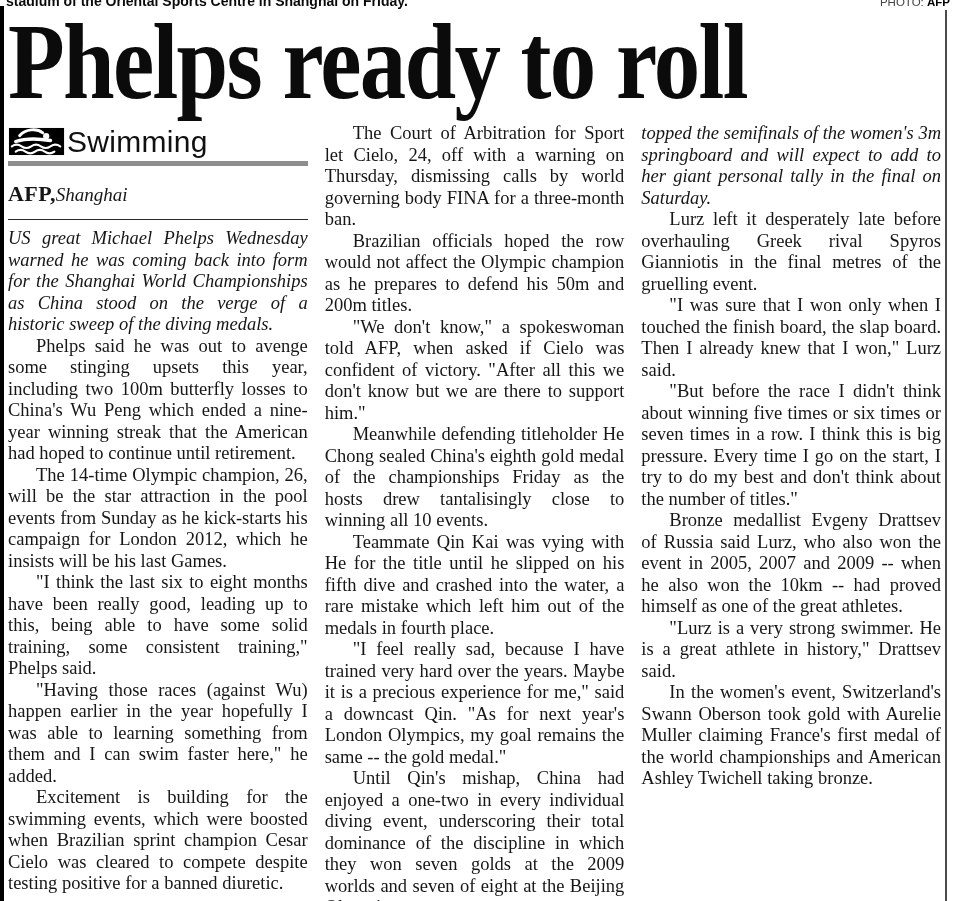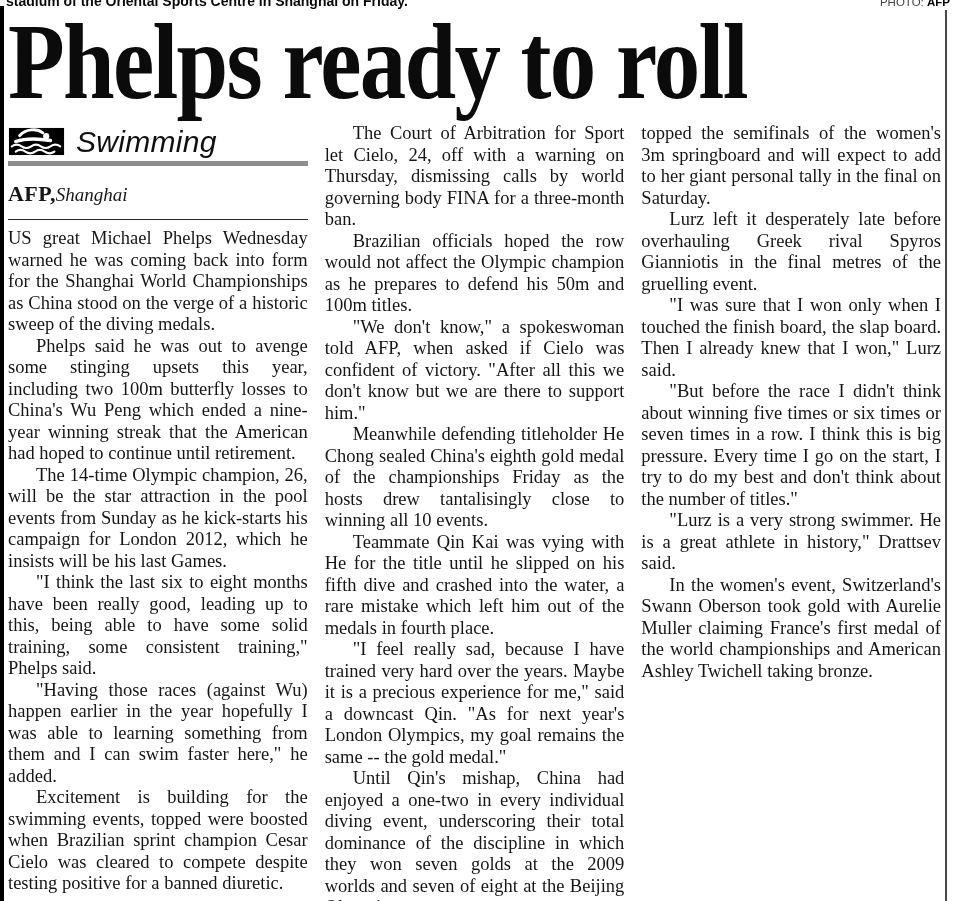--- a/index.html
+++ b/index.html
@@ -50,25 +50,24 @@
   }
   .col{
     flex:1 1 0;
     min-width:0;
     text-align:justify;
     font-size:18.5px;
     line-height:21.5px;
     color:#161616;
   }
   .col p{margin:0;text-indent:28px;}
-  .col p.noindent{text-indent:0;}
+  .col p.noindent{text-indent:0;font-style:italic;}
   .section-head{
-    display:flex;align-items:center;gap:10px;
+    display:flex;align-items:center;gap:1px;
     margin:3px 0 0 0;
-    font-style:italic;
   }
   .sicon svg{display:block;width:58px;height:31px;}
   .sname{
     font-family:"Liberation Sans", sans-serif;
     font-size:30px;
     color:#101010;
     letter-spacing:0.3px;
     text-indent:0;
   }
   .gray-rule{height:5px;background:#8e8e8e;margin-top:4px;}
@@ -115,37 +114,38 @@
       <div class="gray-rule"></div>
       <div class="byline">
         <span class="agency">AFP,</span><span class="loc">Shanghai</span>
       </div>
       <div class="thin-rule"></div>
       <p class="noindent">US great Michael Phelps Wednesday warned he was coming back into form for the Shanghai World Championships as China stood on the verge of a historic sweep of the diving medals.</p>
       <p>Phelps said he was out to avenge some stinging upsets this year, including two 100m butterfly losses to China's Wu Peng which ended a nine-year winning streak that the American had hoped to continue until retirement.</p>
       <p>The 14-time Olympic champion, 26, will be the star attraction in the pool events from Sunday as he kick-starts his campaign for London 2012, which he insists will be his last Games.</p>
       <p>"I think the last six to eight months have been really good, leading up to this, being able to have some solid training, some consistent training," Phelps said.</p>
       <p>"Having those races (against Wu) happen earlier in the year hopefully I was able to learning something from them and I can swim faster here," he added.</p>
-      <p>Excitement is building for the swimming events, topped were boosted when Brazilian sprint champion Cesar Cielo was cleared to compete despite testing positive for a banned diuretic.</p>
+      <p>Excitement is building for the swimming events, which were boosted when Brazilian sprint champion Cesar Cielo was cleared to compete despite testing positive for a banned diuretic.</p>
     </div>
 
     <div class="col">
       <p>The Court of Arbitration for Sport let Cielo, 24, off with a warning on Thursday, dismissing calls by world governing body FINA for a three-month ban.</p>
-      <p>Brazilian officials hoped the row would not affect the Olympic champion as he prepares to defend his 50m and 100m titles.</p>
+      <p>Brazilian officials hoped the row would not affect the Olympic champion as he prepares to defend his 50m and 200m titles.</p>
       <p>"We don't know," a spokeswoman told AFP, when asked if Cielo was confident of victory. "After all this we don't know but we are there to support him."</p>
       <p>Meanwhile defending titleholder He Chong sealed China's eighth gold medal of the championships Friday as the hosts drew tantalisingly close to winning all 10 events.</p>
       <p>Teammate Qin Kai was vying with He for the title until he slipped on his fifth dive and crashed into the water, a rare mistake which left him out of the medals in fourth place.</p>
       <p>"I feel really sad, because I have trained very hard over the years. Maybe it is a precious experience for me," said a downcast Qin. "As for next year's London Olympics, my goal remains the same -- the gold medal."</p>
       <p>Until Qin's mishap, China had enjoyed a one-two in every individual diving event, underscoring their total dominance of the discipline in which they won seven golds at the 2009 worlds and seven of eight at the Beijing Olympics.</p>
 
     </div>
 
     <div class="col">
       <p class="noindent">topped the semifinals of the women's 3m springboard and will expect to add to her giant personal tally in the final on Saturday.</p>
       <p>Lurz left it desperately late before overhauling Greek rival Spyros Gianniotis in the final metres of the gruelling event.</p>
       <p>"I was sure that I won only when I touched the finish board, the slap board. Then I already knew that I won," Lurz said.</p>
       <p>"But before the race I didn't think about winning five times or six times or seven times in a row. I think this is big pressure. Every time I go on the start, I try to do my best and don't think about the number of titles."</p>
+      <p>Bronze medallist Evgeny Drattsev of Russia said Lurz, who also won the event in 2005, 2007 and 2009 -- when he also won the 10km -- had proved himself as one of the great athletes.</p>
       <p>"Lurz is a very strong swimmer. He is a great athlete in history," Drattsev said.</p>
       <p>In the women's event, Switzerland's Swann Oberson took gold with Aurelie Muller claiming France's first medal of the world championships and American Ashley Twichell taking bronze.</p>
     </div>
 
   </div>
 </div>
 
 </body></html>

